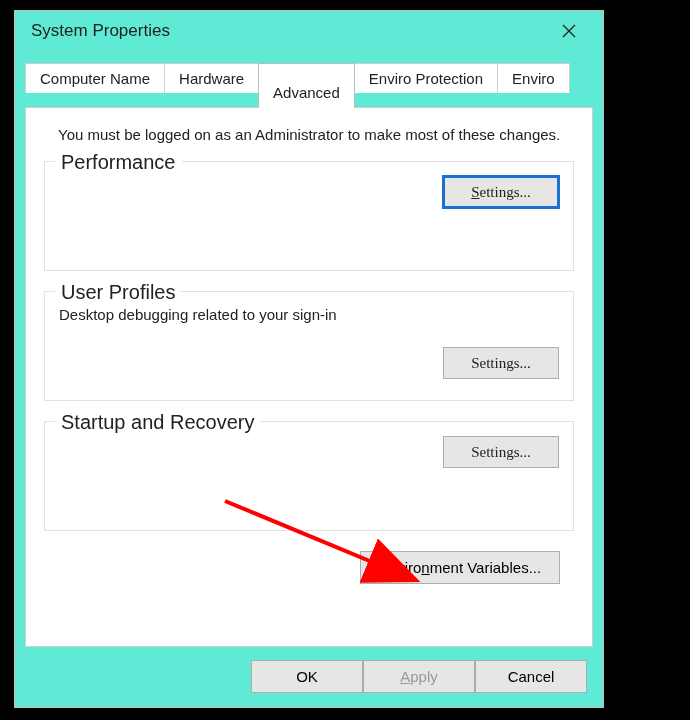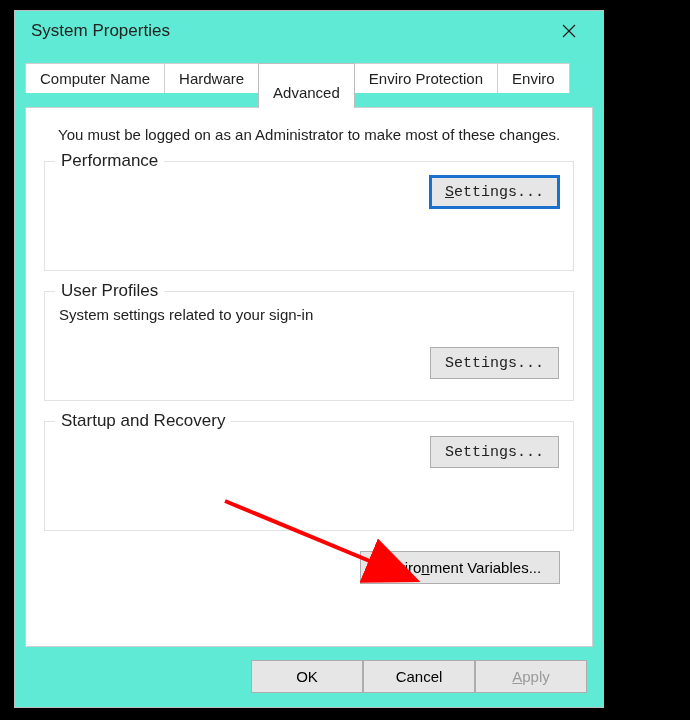--- a/index.html
+++ b/index.html
@@ -88,38 +88,38 @@
     border: 1px solid #e2e2e2;
     margin: 0 0 20px 0;
     padding: 14px 14px 18px 14px;
   }
   .group-legend {
     position: absolute;
     top: -11px;
     left: 10px;
     background: #fff;
     padding: 0 6px;
-    font-size: 17px;
+    font-size: 20px;
     color: #222;
   }
   .group-desc {
     font-size: 15px;
     color: #222;
     margin-bottom: 24px;
   }
   .btn-row {
     display: flex;
     justify-content: flex-end;
   }
   .win-btn {
     min-width: 116px;
     height: 32px;
     background: #e6e6e6;
     border: 1px solid #adadad;
-    font-family: Liberation Mono, monospace;
+    font-family: Liberation Serif, serif;
     font-size: 15px;
     color: #222;
     cursor: pointer;
     padding: 0 14px;
   }
   .win-btn.focused {
     outline: 2px solid #1a6fcf;
     outline-offset: -1px;
     box-shadow: inset 0 0 0 1px #1a6fcf;
   }
@@ -194,43 +194,43 @@
 
     <div class="group" style="height:110px;">
       <div class="group-legend">Performance</div>
       <div class="btn-row">
         <button class="win-btn focused"><span class="hotkey">S</span><span>ettings...</span></button>
       </div>
     </div>
 
     <div class="group" style="height:110px;">
       <div class="group-legend">User Profiles</div>
-      <div class="group-desc">System settings related to your sign-in</div>
+      <div class="group-desc">Desktop debugging related to your sign-in</div>
       <div class="btn-row">
         <button class="win-btn"><span>S</span><span>ettings...</span></button>
       </div>
     </div>
 
     <div class="group" style="height:110px;">
       <div class="group-legend">Startup and Recovery</div>
       <div class="btn-row">
         <button class="win-btn"><span>S</span><span>ettings...</span></button>
       </div>
     </div>
 
     <div class="env-row">
       <button class="env-btn"><span>Enviro</span><span class="hotkey">n</span><span>ment Variables...</span></button>
     </div>
 
   </div>
 
   <div class="dlg-buttons">
     <button class="dlg-btn">OK</button>
+    <button class="dlg-btn disabled"><span class="hotkey">A</span><span>pply</span></button>
     <button class="dlg-btn">Cancel</button>
-    <button class="dlg-btn disabled"><span class="hotkey">A</span><span>pply</span></button>
   </div>
 
   <svg class="arrow-overlay" width="662" height="698">
     <defs>
       <marker id="arrhead" markerWidth="14" markerHeight="12" refX="12" refY="6" orient="auto">
         <polygon points="0,0 14,6 0,12" fill="#ff0000"></polygon>
       </marker>
     </defs>
     <line x1="210" y1="490" x2="398" y2="568" stroke="#ff0000" stroke-width="4" marker-end="url(#arrhead)"></line>
   </svg>

